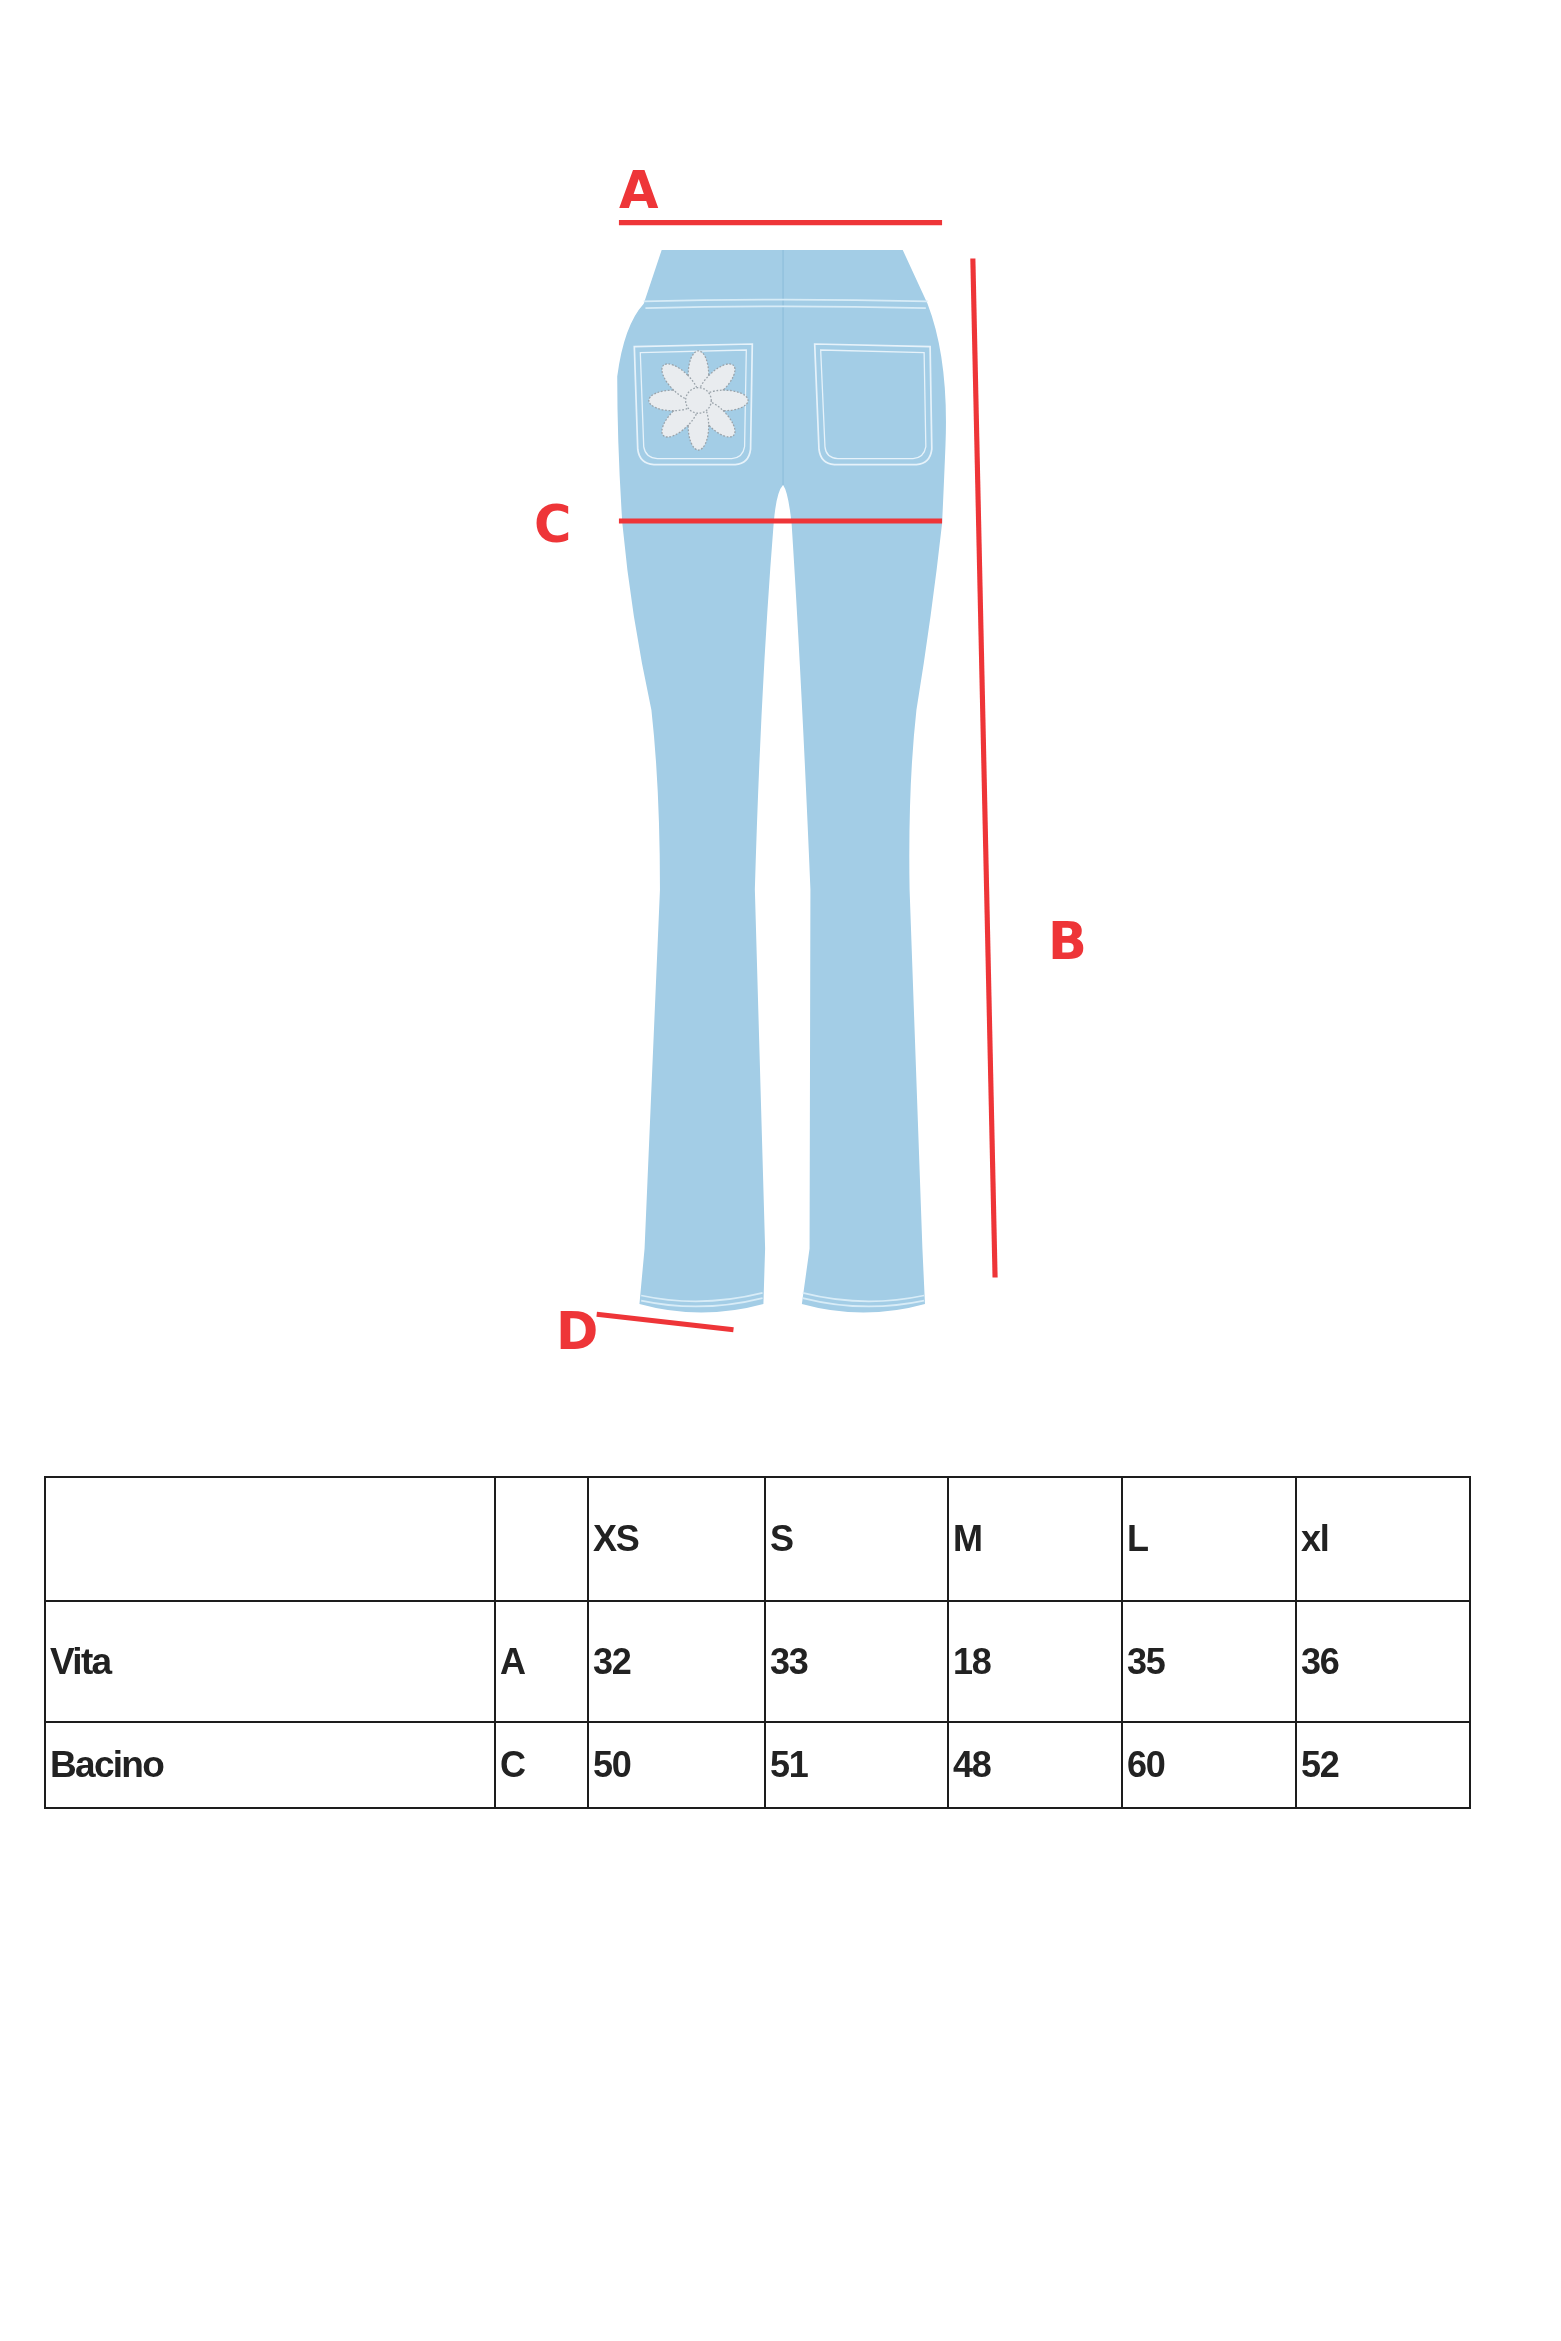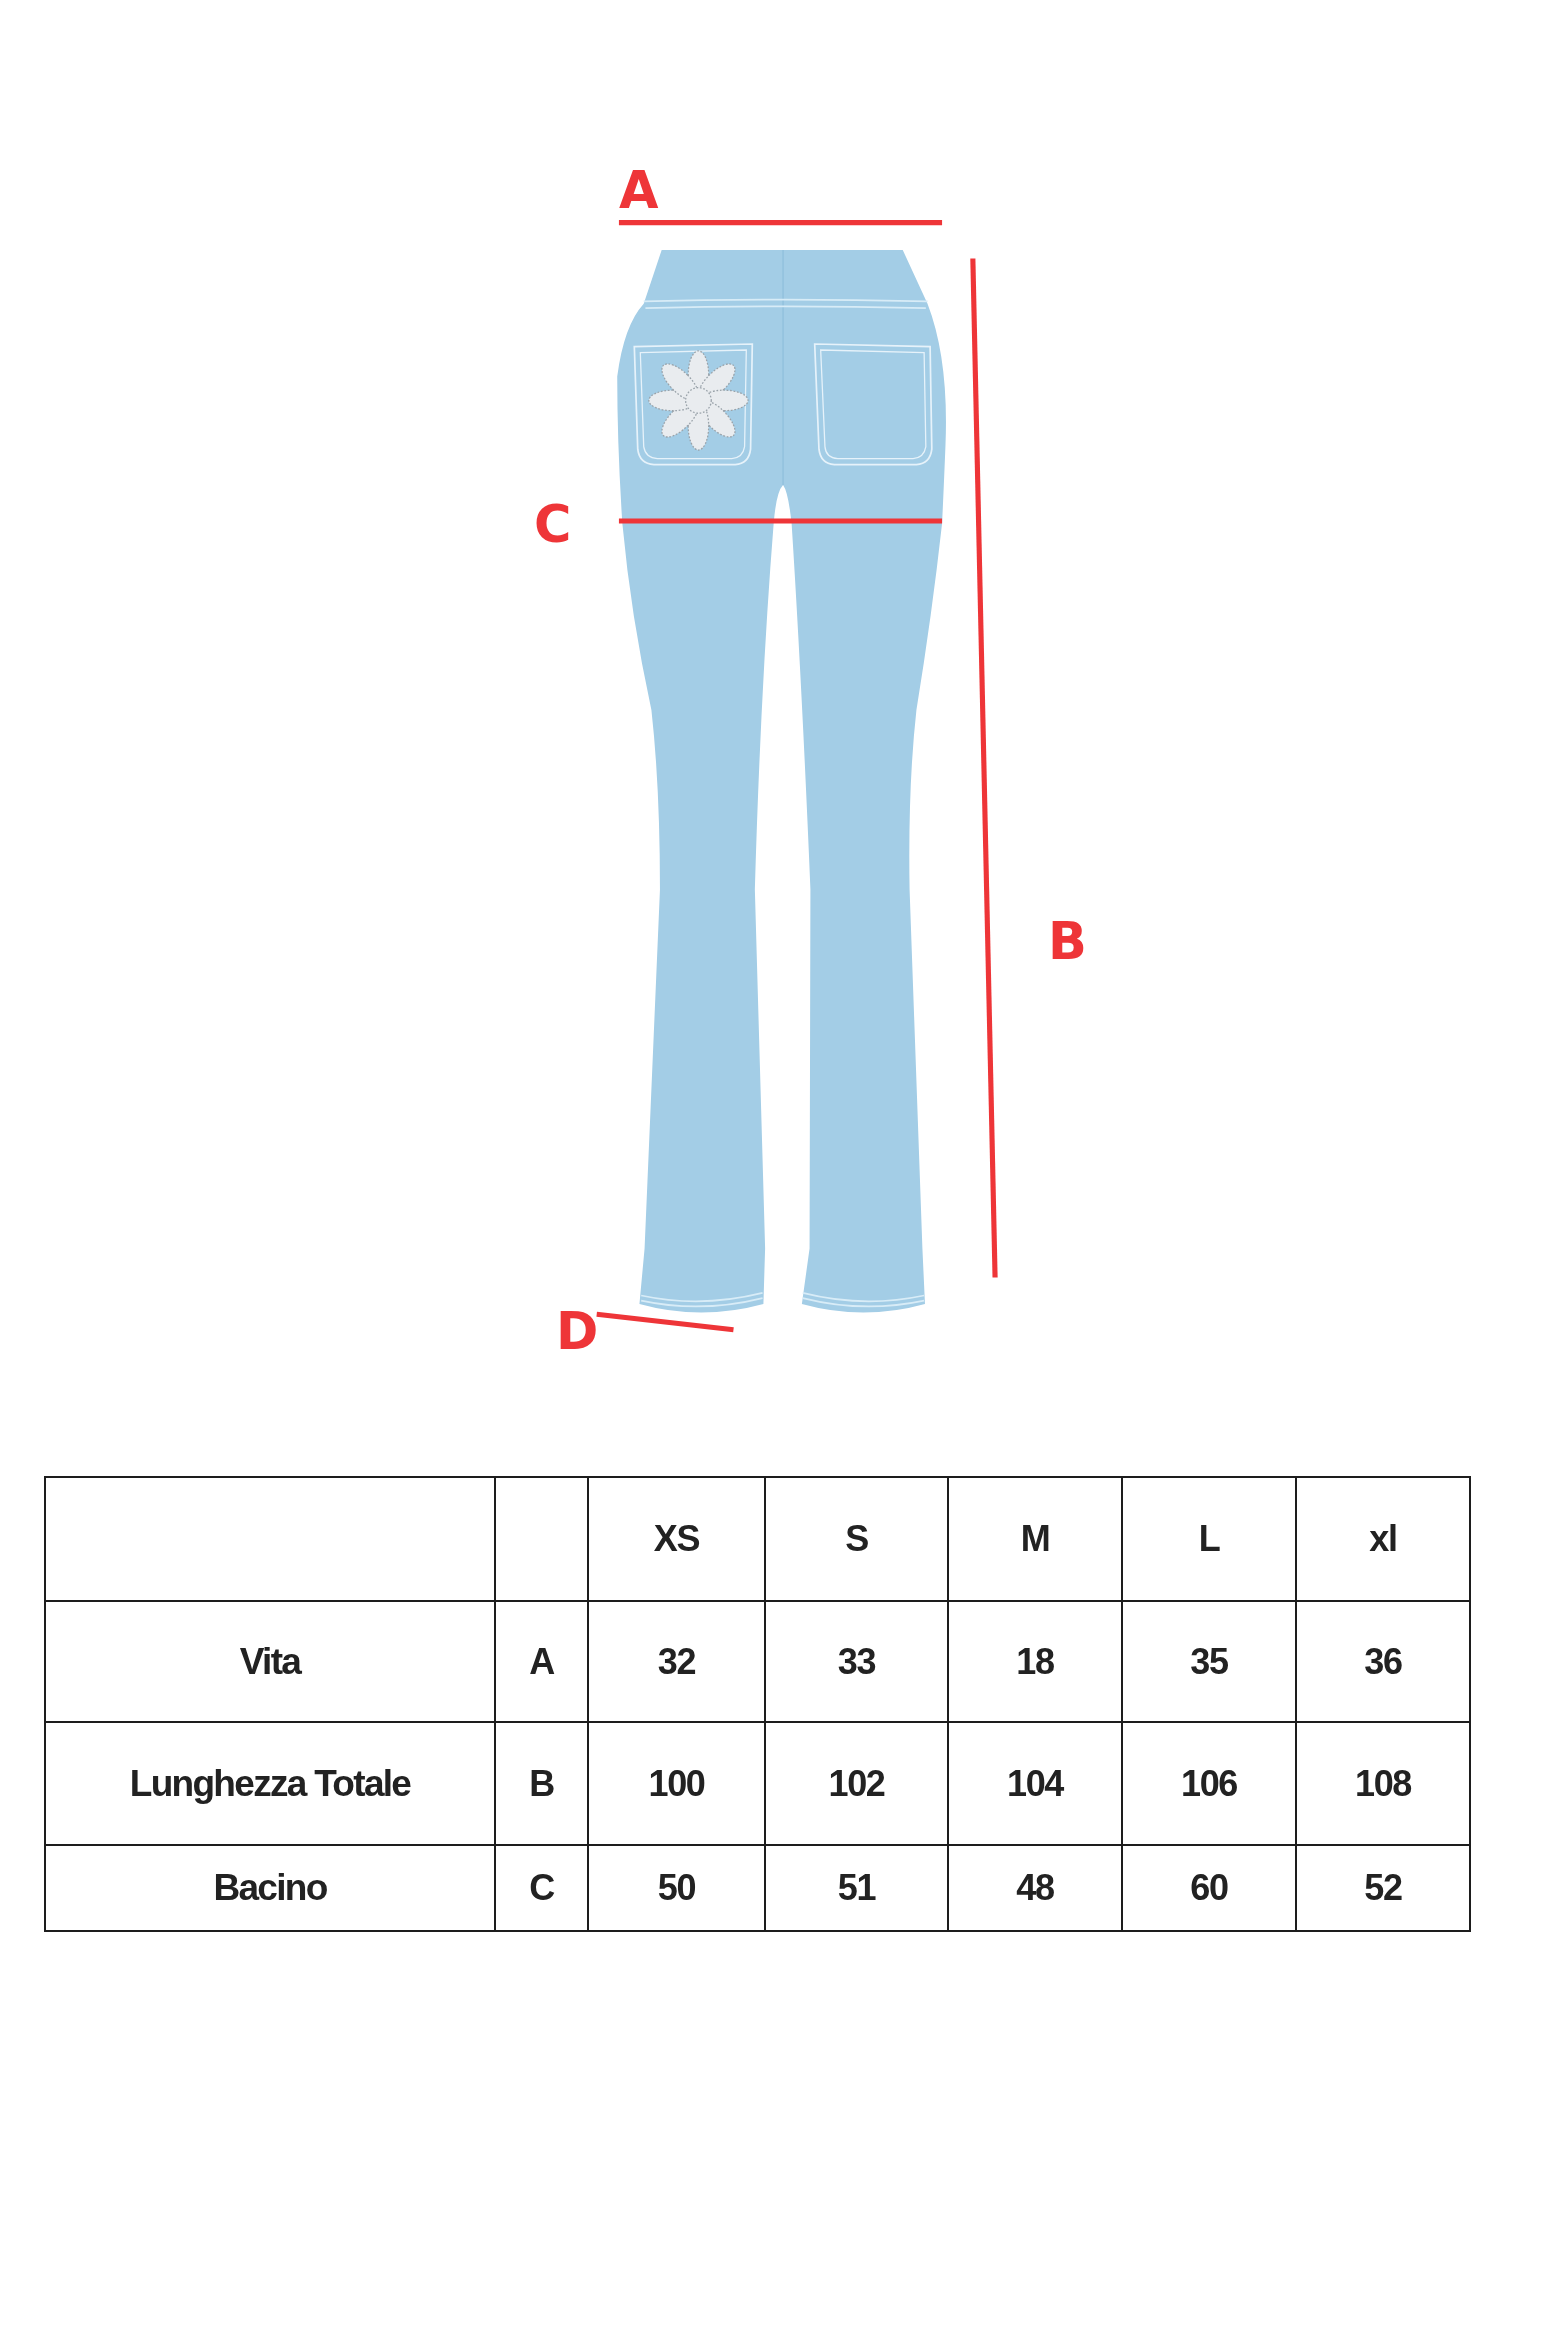--- a/index.html
+++ b/index.html
@@ -3,21 +3,21 @@
 <meta charset="utf-8">
 <style>
   html, body { margin: 0; padding: 0; background: #ffffff; }
   body { width: 1561px; height: 2342px; position: relative; overflow: hidden;
          font-family: "Liberation Sans", sans-serif; }
   #illustration { position: absolute; left: 0; top: 0; width: 1561px; height: 1454px; }
   .meas-label { position: absolute; color: #ee3538; font-family: "DejaVu Sans", sans-serif;
                 font-weight: bold; font-size: 51px; line-height: 1; }
   #size-table { position: absolute; left: 44px; top: 1476px; border-collapse: collapse;
                 table-layout: fixed; }
-  #size-table td { border: 2.6px solid #1d1d1d; text-align: center; vertical-align: middle;
+  #size-table td { border: 2.6px solid #1d1d1d; vertical-align: middle;
                    font-family: "Liberation Sans", sans-serif; font-weight: bold; font-size: 36px;
                    color: #222222; padding: 4px; letter-spacing: -1.3px; }
   #size-table td.name { font-size: 37px; letter-spacing: -1.7px; }
 </style>
 </head>
 <body>
 
 <svg id="illustration" viewBox="0 0 1826 1700" xmlns="http://www.w3.org/2000/svg">
 
   <g>
@@ -111,29 +111,20 @@
   </tr>
   <tr style="height:121px">
     <td class="name">Vita</td>
     <td>A</td>
     <td>32</td>
     <td>33</td>
     <td>18</td>
     <td>35</td>
     <td>36</td>
   </tr>
-  <tr style="height:123px">
-    <td class="name">Lunghezza Totale</td>
-    <td>B</td>
-    <td>100</td>
-    <td>102</td>
-    <td>104</td>
-    <td>106</td>
-    <td>108</td>
-  </tr>
   <tr style="height:86px">
     <td class="name">Bacino</td>
     <td>C</td>
     <td>50</td>
     <td>51</td>
     <td>48</td>
     <td>60</td>
     <td>52</td>
   </tr>
 </tbody>

